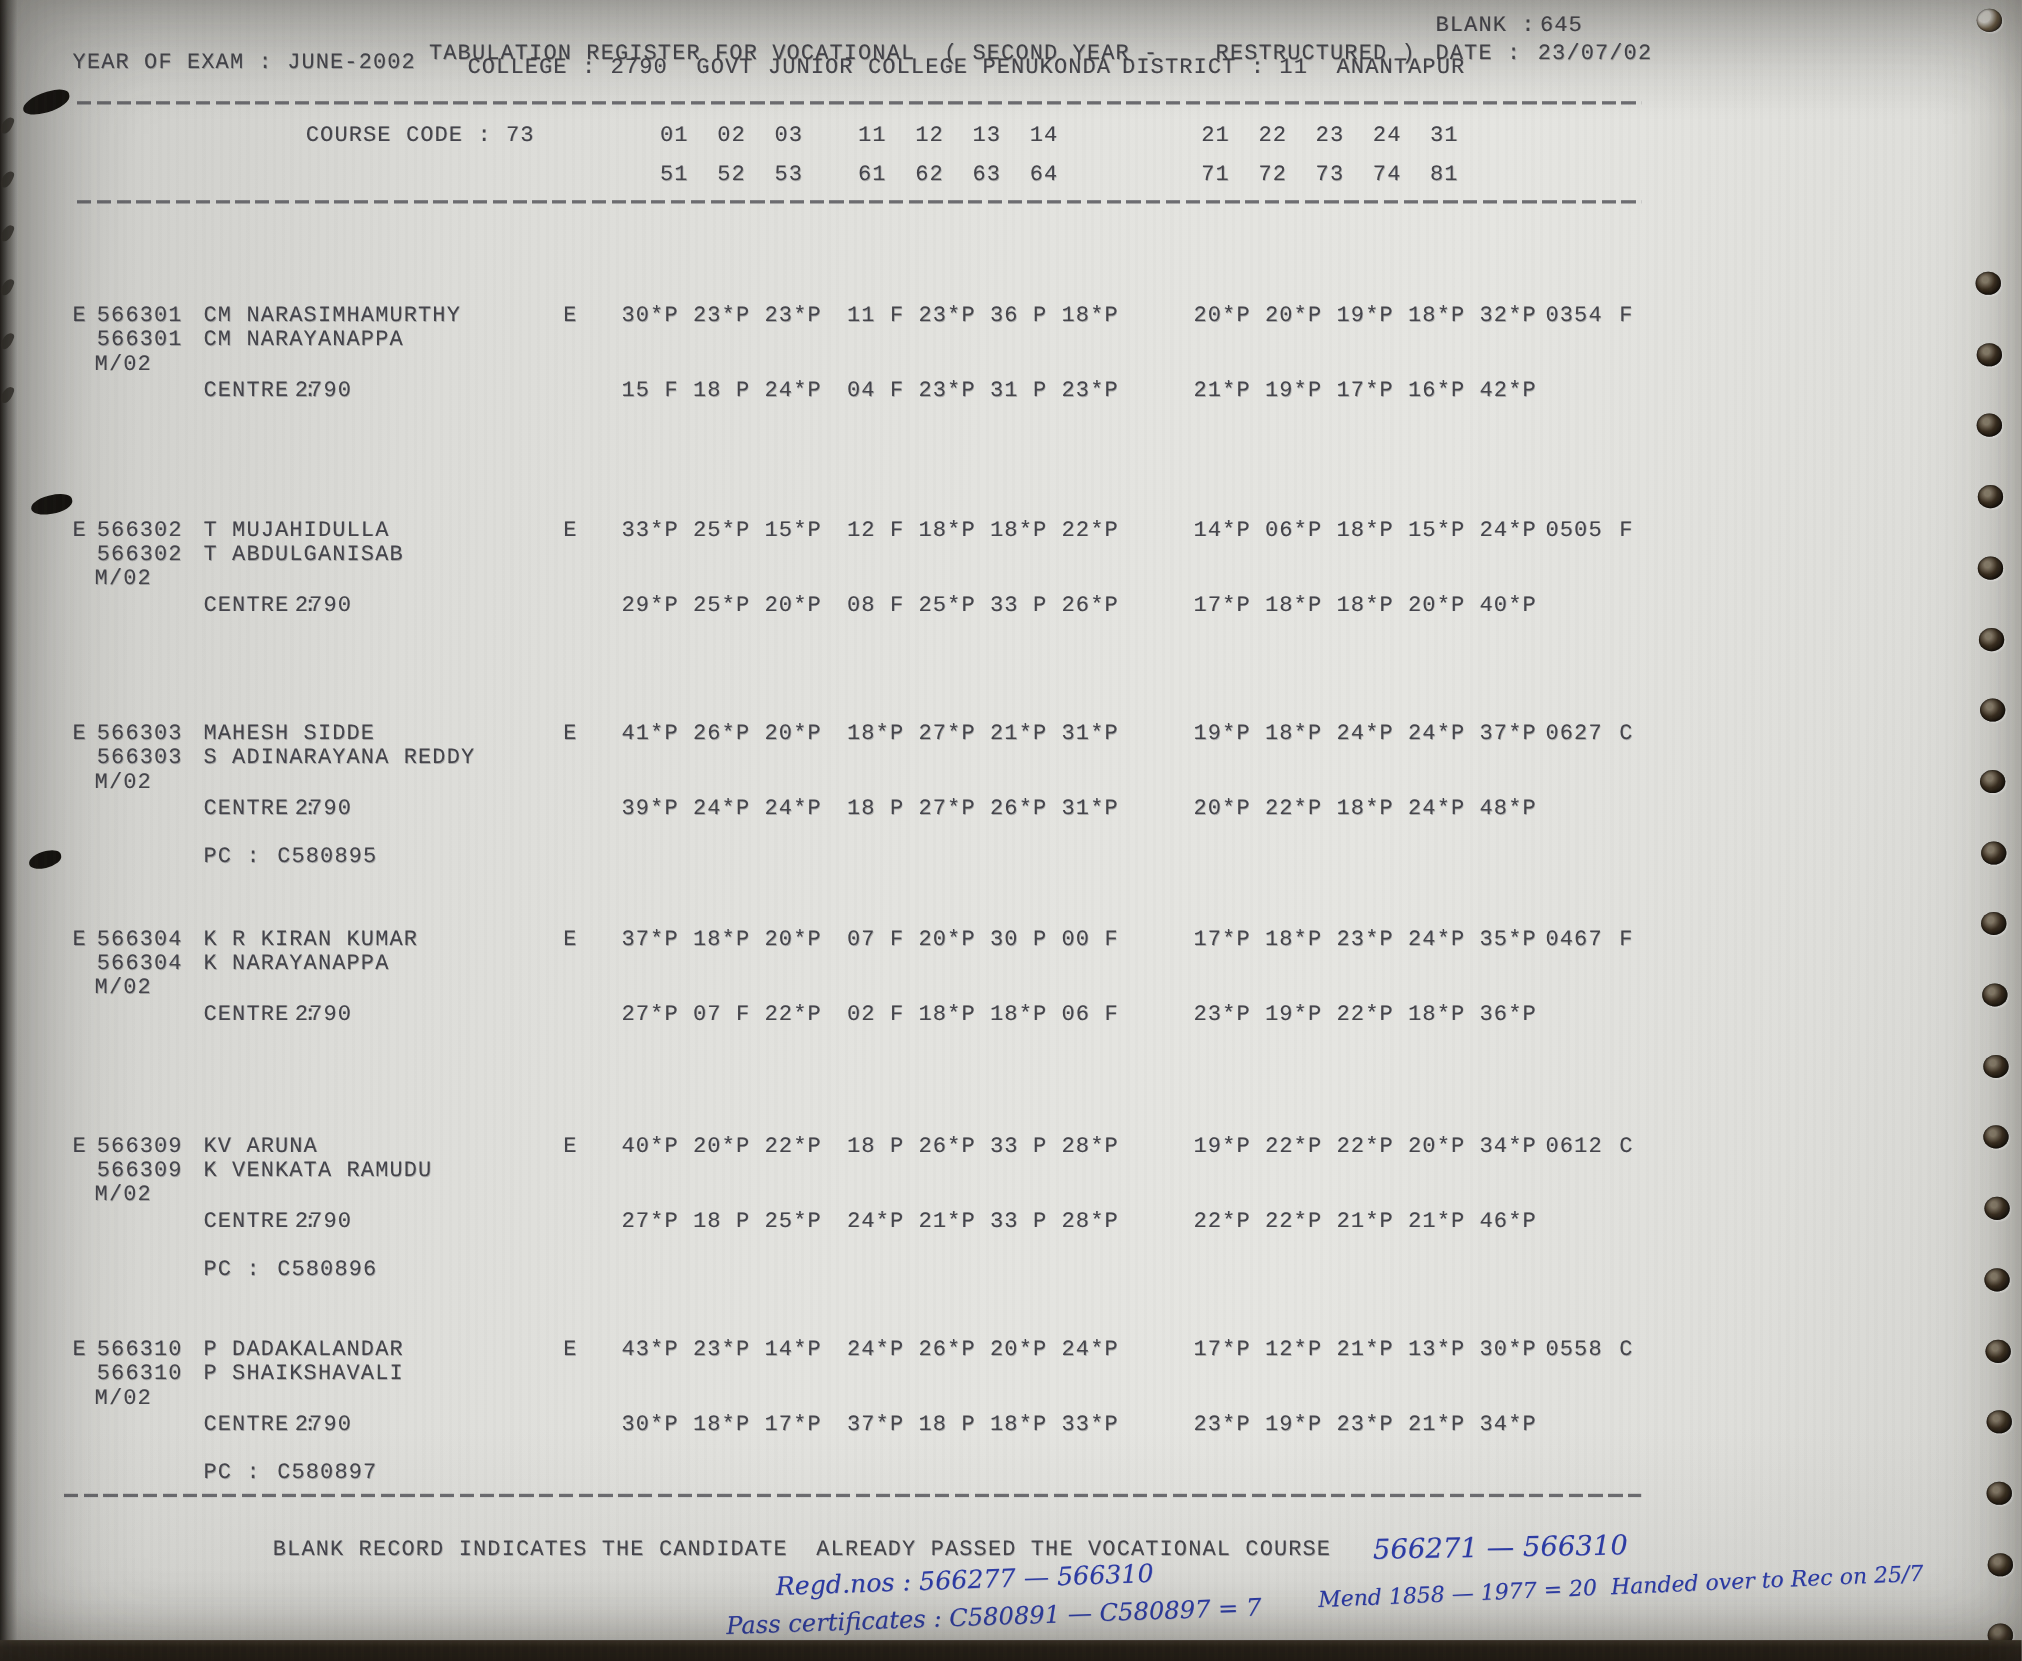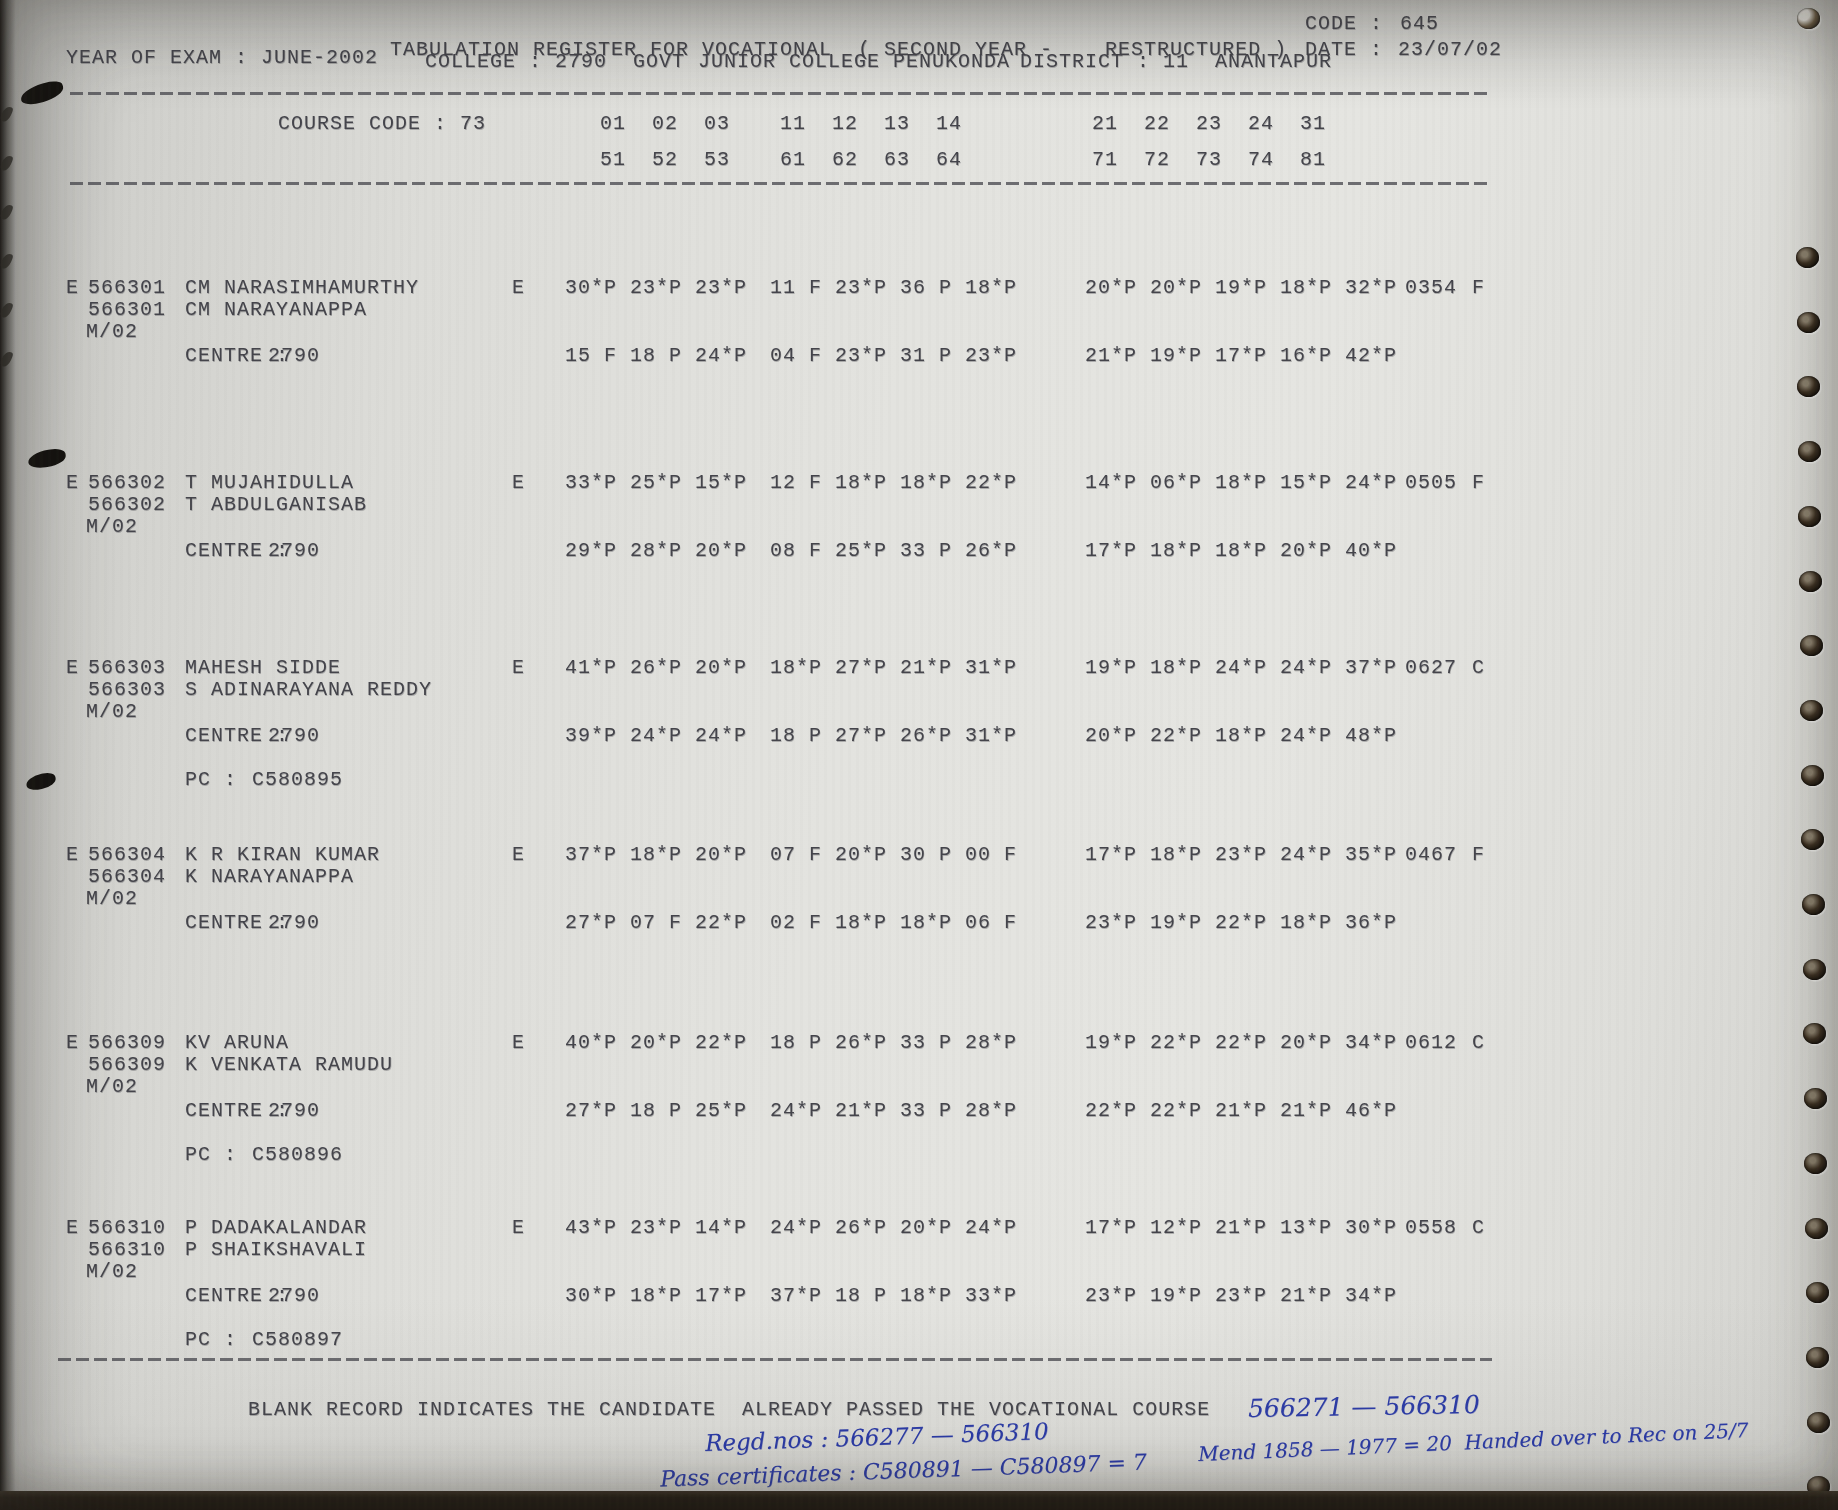--- a/index.html
+++ b/index.html
@@ -81,21 +81,21 @@
   .streaks{
     position:absolute;inset:0;pointer-events:none;opacity:.5;
     background:repeating-linear-gradient(90deg, rgba(110,110,105,.05) 0 3px, rgba(0,0,0,0) 3px 8px);
   }
 </style>
 </head>
 <body>
 
 <div id="photo">
 
-  <div class="pos mono" style="left:1305px;top:14px">CODE :</div>
+  <div class="pos mono" style="left:1305px;top:14px">BLANK :</div>
   <div class="pos mono" style="left:1400px;top:14px">645</div>
   <div class="pos mono" style="left:390px;top:40px">TABULATION REGISTER FOR VOCATIONAL  ( SECOND YEAR -    RESTRUCTURED )</div>
   <div class="pos mono" style="left:1305px;top:40px">DATE :</div>
   <div class="pos mono" style="left:1398px;top:40px">23/07/02</div>
   <div class="pos mono" style="left:66px;top:48px">YEAR OF EXAM : JUNE-2002</div>
   <div class="pos mono" style="left:425px;top:52px">COLLEGE : 2790  GOVT JUNIOR COLLEGE PENUKONDA</div>
   <div class="pos mono" style="left:1020px;top:52px">DISTRICT : 11  ANANTAPUR</div>
 
   <div class="pos dash" style="left:70px;top:92px;width:1422px"></div>
 
@@ -138,21 +138,21 @@
     <span class="mono r-g1">33*P 25*P 15*P</span>
     <span class="mono r-g2">12 F 18*P 18*P 22*P</span>
     <span class="mono r-g3">14*P 06*P 18*P 15*P 24*P</span>
     <span class="mono r-total">0505</span>
     <span class="mono r-result">F</span>
     <span class="mono r-regno2">566302</span>
     <span class="mono r-parent">T ABDULGANISAB</span>
     <span class="mono r-month">M/02</span>
     <span class="mono r-centre-label">CENTRE :</span>
     <span class="mono r-centre-value">2790</span>
-    <span class="mono r2-g1">29*P 28*P 20*P</span>
+    <span class="mono r2-g1">29*P 25*P 20*P</span>
     <span class="mono r2-g2">08 F 25*P 33 P 26*P</span>
     <span class="mono r2-g3">17*P 18*P 18*P 20*P 40*P</span>
 
   </div>
       <div class="record" style="top: 658px;">
     <span class="mono r-prefix">E</span>
     <span class="mono r-regno">566303</span>
     <span class="mono r-name">MAHESH SIDDE</span>
     <span class="mono r-medium">E</span>
     <span class="mono r-g1">41*P 26*P 20*P</span>

